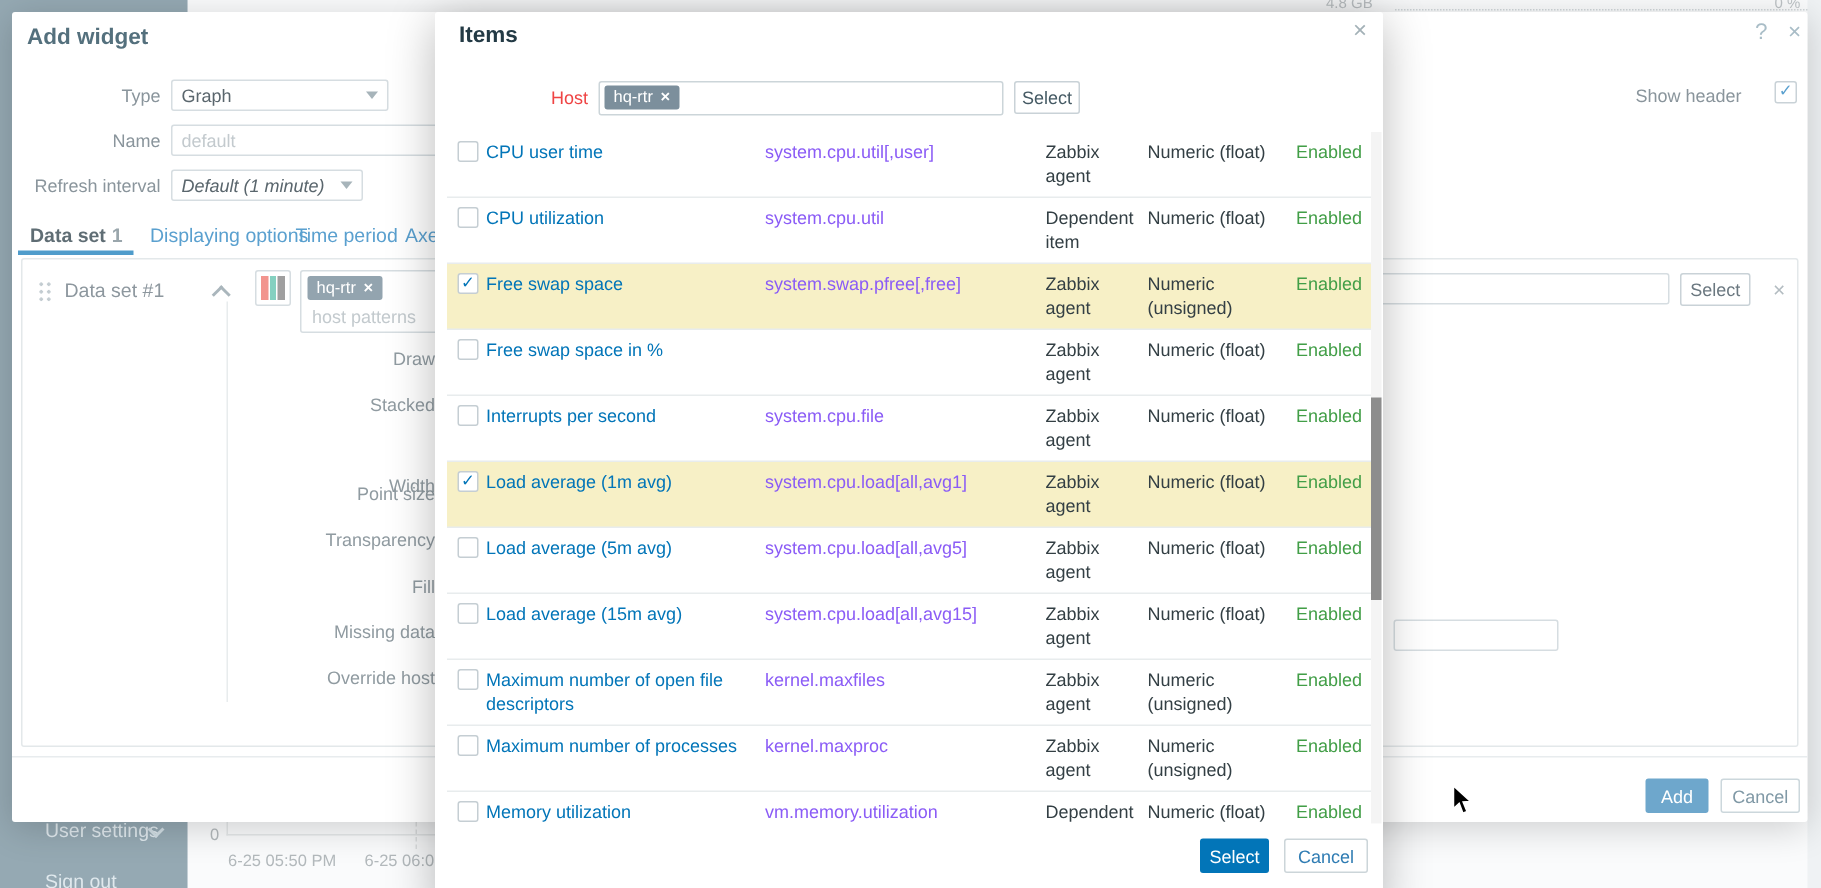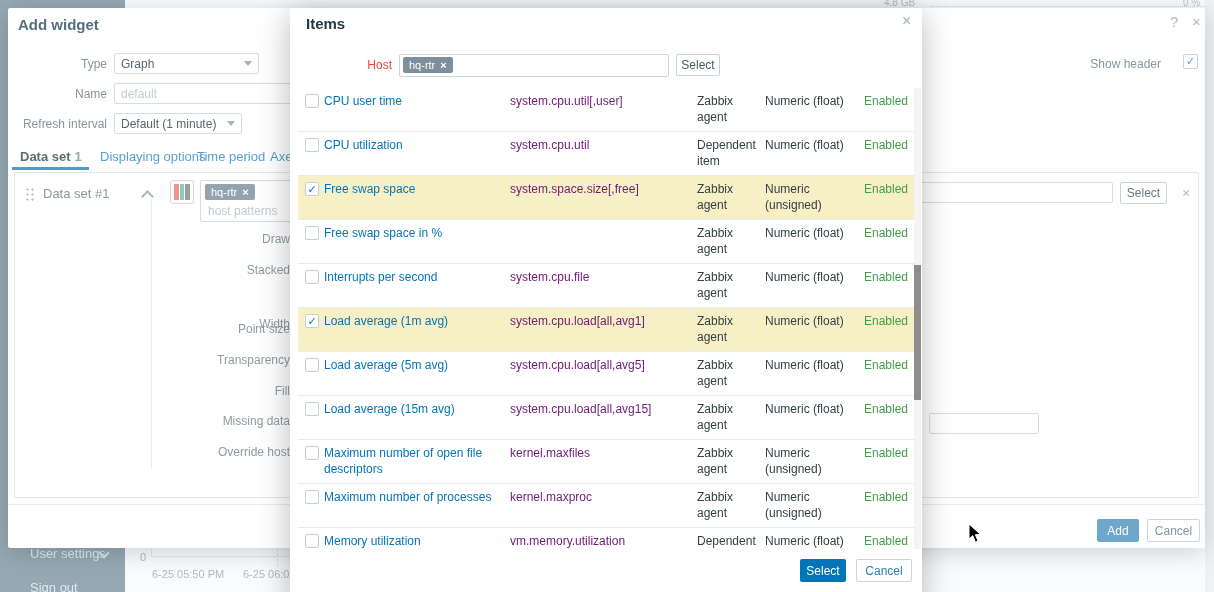--- a/index.html
+++ b/index.html
@@ -89,21 +89,21 @@
   #im-host-select { left:386px; top:46px; width:44px; color:#455a64; }
 
   #items-rows { position:absolute; left:8px; top:80px; width:616px; }
   .item-row { position:absolute; left:0; width:100%; height:44px; border-bottom:1px solid #e8eced; }
   .item-row.hl { background:#f7f0c6; }
   .item-row .cb { position:absolute; left:7px; top:6px; width:14px; height:14px; border:1px solid #c5ced3;
     border-radius:2px; background:#fff; font-size:11px; line-height:12px; text-align:center;
     color:#0275b8; cursor:pointer; }
   .cell { position:absolute; top:5px; line-height:16px; }
   .c-name { left:26px; width:172px; color:#0275b8; cursor:pointer; }
-  .c-key  { left:212px; width:182px; color:#701a75; }
+  .c-key  { left:212px; width:182px; color:#8b5cf6; }
   .c-agent{ left:399px; width:62px; color:#333f44; }
   .c-type { left:467px; width:86px; color:#333f44; }
   .c-status{ right:6px; width:60px; text-align:right; color:#429e47; }
 
   #im-scrollbar { position:absolute; left:624px; top:80px; width:7px; height:512px; background:#f4f4f4; }
   #im-thumb { position:absolute; left:0; top:177px; width:7px; height:135px; background:#8d8d8d; cursor:grab; }
 
   #im-footer { position:absolute; left:0; top:541px; width:632px; height:59px; background:#fff; }
   #im-select { position:absolute; left:510px; top:10px; width:46px; height:23px; background:#0275b8;
     border:none; border-radius:2px; color:#fff; font:inherit; cursor:pointer; }
@@ -145,21 +145,21 @@
   <div class="form-label" style="left:4px; top:49px;">Type</div>
   <div class="select-box" style="left:106px; top:45px; width:145px;">
     <span>Graph</span>
     <span class="caret"></span>
   </div>
 
   <div class="form-label" style="left:4px; top:79px;">Name</div>
   <input class="text-input" style="left: 106px; top: 75px; width: 202px;" placeholder="default">
 
   <div class="form-label" style="left:4px; top:109px;">Refresh interval</div>
-  <div class="select-box" style="left:106px; top:105px; width:128px;">
+  <div class="select-box" style="left:106px; top:105px; width:128px;font-style:italic;">
     <span>Default (1 minute)</span>
     <span class="caret"></span>
   </div>
 
   <div class="tab active" style="left:12px;">
     <span>Data set</span><span class="badge">1</span>
   </div>
   <div class="tab" style="left:92px;">Displaying options</div>
   <div class="tab" style="left:189px;">Time period</div>
   <div class="tab" style="left:262px;">Axes</div>
@@ -232,21 +232,21 @@
     <div class="cell c-name">CPU utilization</div>
     <div class="cell c-key">system.cpu.util</div>
     <div class="cell c-agent">Dependent item</div>
     <div class="cell c-type">Numeric (float)</div>
     <div class="cell c-status">Enabled</div>
   </div>
 
   <div class="item-row hl" style="top: 88px;">
     <div class="cb">✓</div>
     <div class="cell c-name">Free swap space</div>
-    <div class="cell c-key">system.space.size[,free]</div>
+    <div class="cell c-key">system.swap.pfree[,free]</div>
     <div class="cell c-agent">Zabbix agent</div>
     <div class="cell c-type">Numeric (unsigned)</div>
     <div class="cell c-status">Enabled</div>
   </div>
 
   <div class="item-row" style="top: 132px;">
     <div class="cb"></div>
     <div class="cell c-name">Free swap space in %</div>
     <div class="cell c-agent">Zabbix agent</div>
     <div class="cell c-type">Numeric (float)</div>

